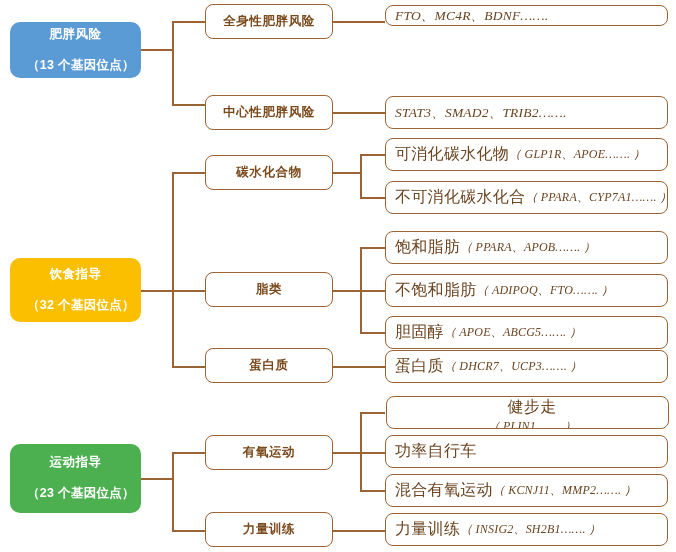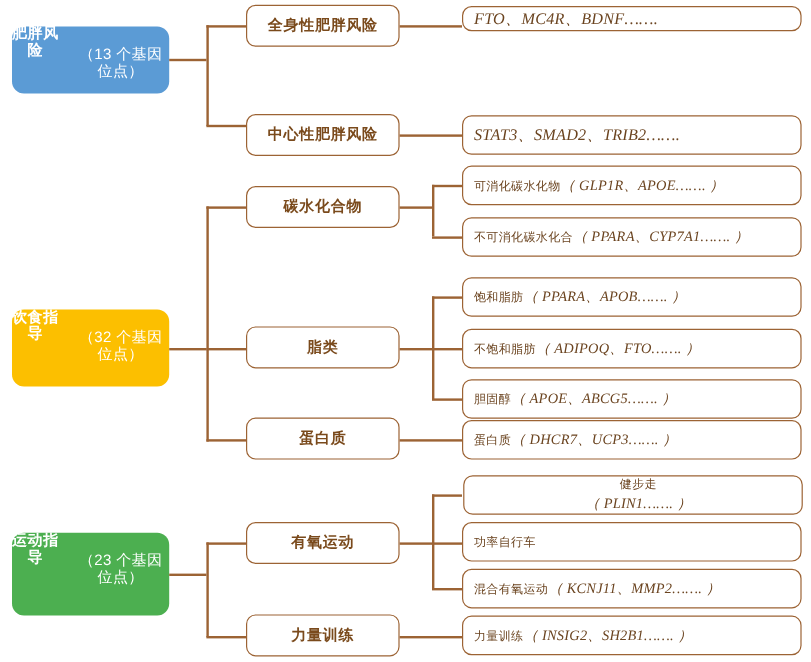--- a/index.html
+++ b/index.html
@@ -9,36 +9,36 @@
     font-family:"Liberation Sans","DejaVu Sans",sans-serif;
     overflow:hidden;
   }
   #canvas{position:relative;width:676px;height:552px;}
 
   
   .root-node{
     position:absolute;
     border-radius:10px;
     display:flex;
-    flex-direction:row;
-    align-items:flex-start;
+    flex-direction:column;
+    align-items:center;
     justify-content:center;
     color:#ffffff;
     text-align:center;
     box-sizing:border-box;
   }
   .root-node .rn-title{
     font-size:12.5px;
     font-weight:bold;
     letter-spacing:.5px;
     line-height:1.1;
   }
   .root-node .rn-sub{
     font-size:12.5px;
-    font-weight:normal;
+    font-weight:bold;
     letter-spacing:.3px;
     margin-top:17px;
     line-height:1.1;
     margin-left:11px;
   }
 
   
   .cat-box{
     position:absolute;
     box-sizing:border-box;
@@ -64,21 +64,21 @@
     display:flex;
     align-items:center;
     padding-left:9px;
     color:#6b4420;
     font-size:12px;
     white-space:nowrap;
     overflow:hidden;
   }
   .leaf-box .cn{
     font-family:"Liberation Sans","DejaVu Sans",sans-serif;
-    font-size:10px;
+    font-size:16px;
     color:#6b4420;
     letter-spacing:.3px;
   }
   .leaf-box .genes{
     font-family:"Liberation Serif","DejaVu Serif",serif;
     font-style:italic;
     font-size:12px;
     color:#6b4420;
     letter-spacing:.2px;
   }

